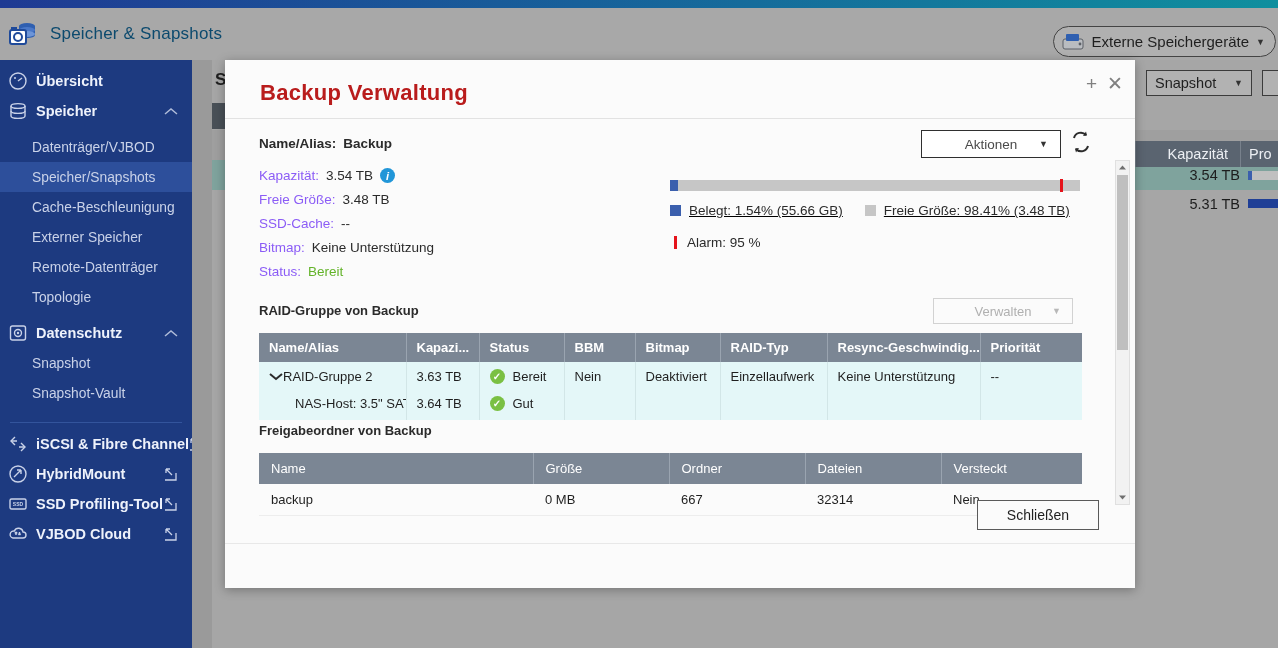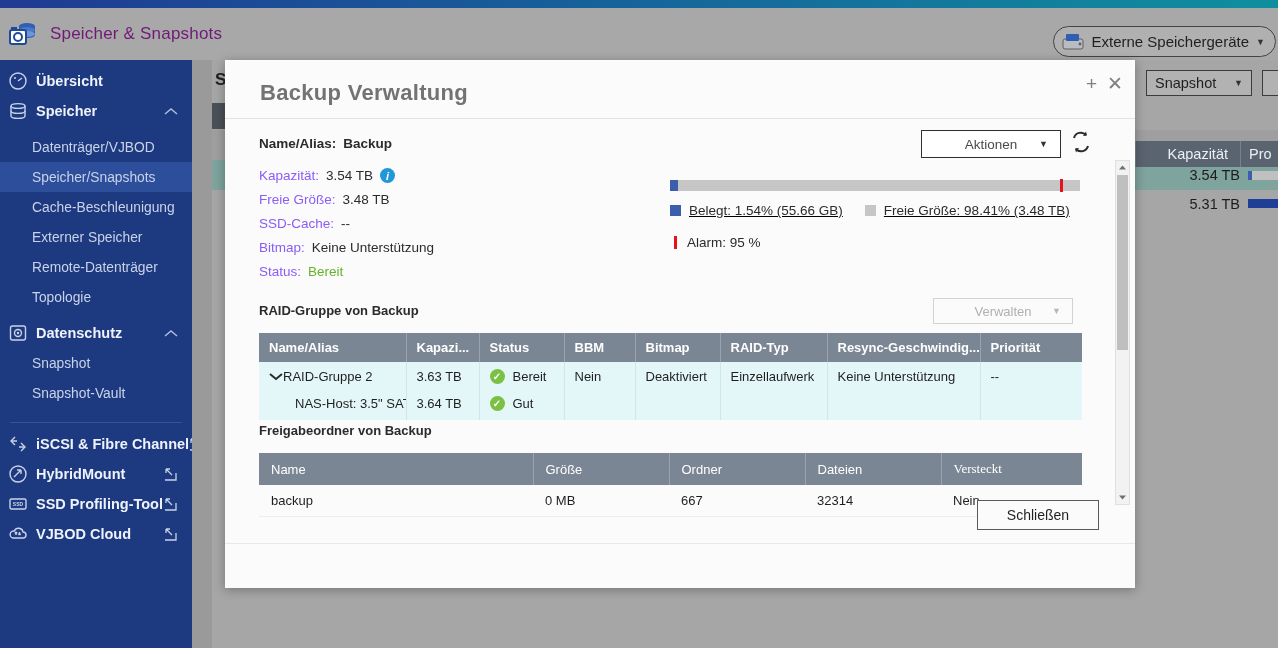--- a/index.html
+++ b/index.html
@@ -17,21 +17,21 @@
     position: absolute; left: 0; top: 0; width: 1278px; height: 8px;
     background: linear-gradient(to right, #1f3a93 0%, #17609a 45%, #0f8f9e 100%);
   }
   .apphead {
     position: absolute; left: 0; top: 8px; width: 1278px; height: 52px;
     background: #a8a8a8;
     display: flex; align-items: center;
   }
   .apphead .appicon { width: 34px; height: 34px; margin-left: 6px; position: relative; }
   .apphead .apptitle {
-    font-size: 17px; color: #701a75; margin-left: 10px; letter-spacing: .2px;
+    font-size: 17px; color: #0c4a6e; margin-left: 10px; letter-spacing: .2px;
   }
   .ext-btn {
     position: absolute; right: 2px; top: 18px;
     height: 31px; min-width: 196px;
     border: 1px solid #444; border-radius: 16px;
     background: #b0b0b0; color: #1f1f1f; font-size: 15px;
     display: flex; align-items: center; gap: 7px; padding: 0 10px 0 8px;
   }
   .ext-btn .caret { margin-left: auto; }
 
@@ -107,21 +107,21 @@
   .mini-bar i { display: block; height: 9px; }
 
   
   .modal {
     position: absolute; left: 225px; top: 60px; width: 910px; height: 528px;
     background: #fbfbfb;
     box-shadow: 0 2px 10px rgba(0,0,0,.30);
   }
   .modal-title {
     position: absolute; left: 35px; top: 20px;
-    font-size: 22px; font-weight: bold; color: #737373; letter-spacing: .3px;
+    font-size: 22px; font-weight: bold; color: #b91c1c; letter-spacing: .3px;
   }
   .modal-ctrls {
     position: absolute; right: 12px; top: 14px;
     display: flex; align-items: center; gap: 10px;
     color: #808080;
   }
   .modal-ctrls span { font-size: 19px; line-height: 1; cursor: pointer; }
   .modal-divider {
     position: absolute; left: 0; top: 58px; width: 910px; height: 1px;
     background: #e2e2e2;
@@ -201,21 +201,21 @@
     justify-content: center; color: #fff; font-size: 10px; font-weight: bold;
   }
 
   
   .share-tbl { position: absolute; left: 34px; top: 393px; width: 823px; }
   .share-tbl table { border-collapse: collapse; width: 823px; table-layout: fixed; }
   .share-tbl th {
     background: #7b8694; color: #fff; font-size: 13px; font-weight: normal;
     text-align: left; padding: 8px 12px; border-right: 1px solid #9aa4b0;
   }
-  .share-tbl th:last-child { border-right: none; font-family: Liberation Serif, serif; }
+  .share-tbl th:last-child { border-right: none; }
   .share-tbl td {
     background: #fbfbfb; color: #1f1f1f; font-size: 13px;
     padding: 8px 12px; border-bottom: 1px solid #ededed;
   }
 
   
   .m-scroll {
     position: absolute; right: 5px; top: 100px; width: 15px; height: 345px;
     background: #f2f2f2; border: 1px solid #e0e0e0;
   }

